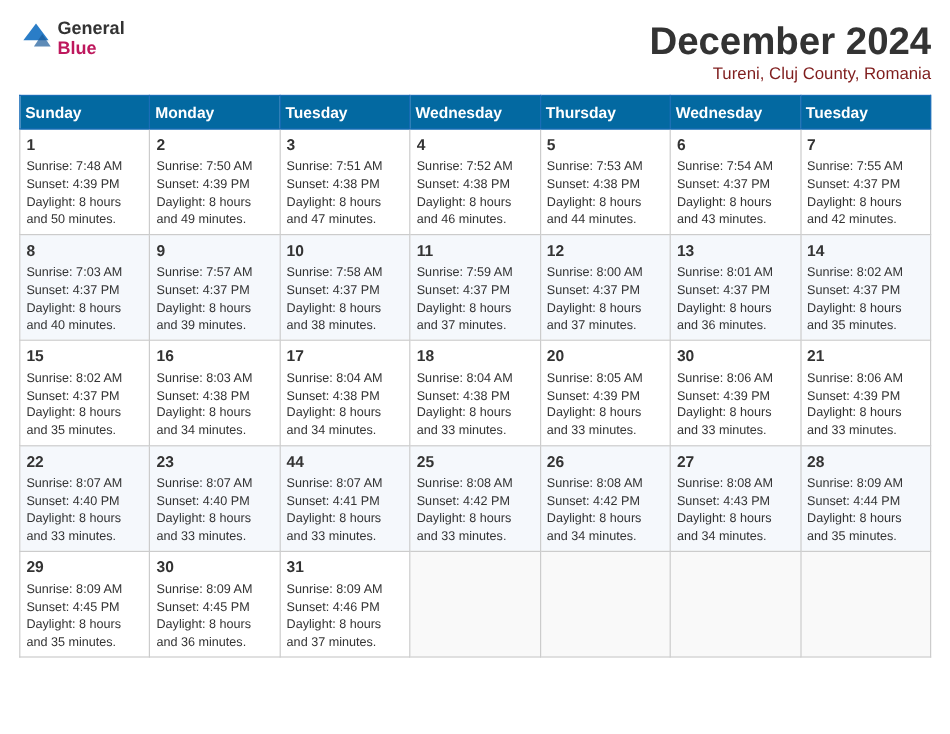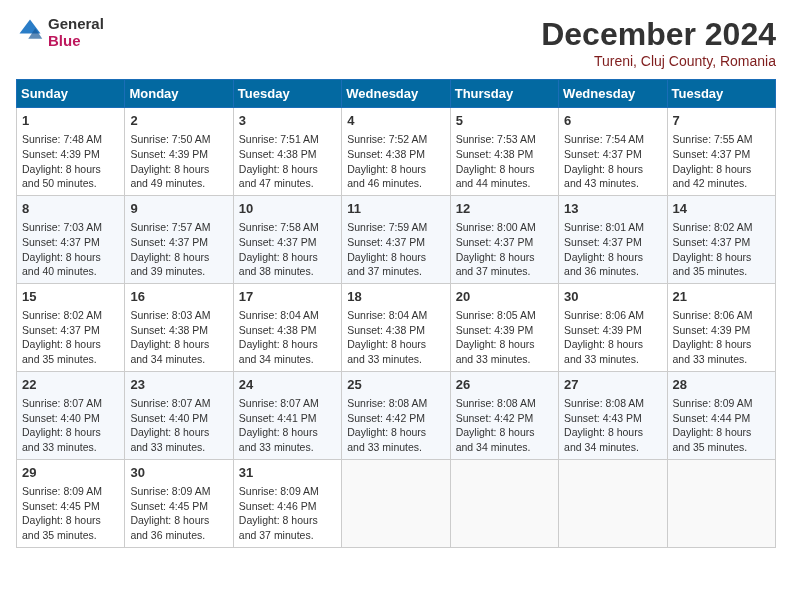--- a/index.html
+++ b/index.html
@@ -139,21 +139,21 @@
         <td><span class="day-num">16</span><span>Sunrise: 8:03 AM</span><br><span>Sunset: 4:38 PM</span><br><span>Daylight: 8 hours and 34 minutes.</span></td>
         <td><span class="day-num">17</span><span>Sunrise: 8:04 AM</span><br><span>Sunset: 4:38 PM</span><br><span>Daylight: 8 hours and 34 minutes.</span></td>
         <td><span class="day-num">18</span><span>Sunrise: 8:04 AM</span><br><span>Sunset: 4:38 PM</span><br><span>Daylight: 8 hours and 33 minutes.</span></td>
         <td><span class="day-num">20</span><span>Sunrise: 8:05 AM</span><br><span>Sunset: 4:39 PM</span><br><span>Daylight: 8 hours and 33 minutes.</span></td>
         <td><span class="day-num">30</span><span>Sunrise: 8:06 AM</span><br><span>Sunset: 4:39 PM</span><br><span>Daylight: 8 hours and 33 minutes.</span></td>
         <td><span class="day-num">21</span><span>Sunrise: 8:06 AM</span><br><span>Sunset: 4:39 PM</span><br><span>Daylight: 8 hours and 33 minutes.</span></td>
       </tr>
       <tr>
         <td><span class="day-num">22</span><span>Sunrise: 8:07 AM</span><br><span>Sunset: 4:40 PM</span><br><span>Daylight: 8 hours and 33 minutes.</span></td>
         <td><span class="day-num">23</span><span>Sunrise: 8:07 AM</span><br><span>Sunset: 4:40 PM</span><br><span>Daylight: 8 hours and 33 minutes.</span></td>
-        <td><span class="day-num">24</span><span>Sunrise: 8:07 AM</span><br><span>Sunset: 4:41 PM</span><br><span>Daylight: 8 hours and 33 minutes.</span></td>
+        <td><span class="day-num">44</span><span>Sunrise: 8:07 AM</span><br><span>Sunset: 4:41 PM</span><br><span>Daylight: 8 hours and 33 minutes.</span></td>
         <td><span class="day-num">25</span><span>Sunrise: 8:08 AM</span><br><span>Sunset: 4:42 PM</span><br><span>Daylight: 8 hours and 33 minutes.</span></td>
         <td><span class="day-num">26</span><span>Sunrise: 8:08 AM</span><br><span>Sunset: 4:42 PM</span><br><span>Daylight: 8 hours and 34 minutes.</span></td>
         <td><span class="day-num">27</span><span>Sunrise: 8:08 AM</span><br><span>Sunset: 4:43 PM</span><br><span>Daylight: 8 hours and 34 minutes.</span></td>
         <td><span class="day-num">28</span><span>Sunrise: 8:09 AM</span><br><span>Sunset: 4:44 PM</span><br><span>Daylight: 8 hours and 35 minutes.</span></td>
       </tr>
       <tr>
         <td><span class="day-num">29</span><span>Sunrise: 8:09 AM</span><br><span>Sunset: 4:45 PM</span><br><span>Daylight: 8 hours and 35 minutes.</span></td>
         <td><span class="day-num">30</span><span>Sunrise: 8:09 AM</span><br><span>Sunset: 4:45 PM</span><br><span>Daylight: 8 hours and 36 minutes.</span></td>
         <td><span class="day-num">31</span><span>Sunrise: 8:09 AM</span><br><span>Sunset: 4:46 PM</span><br><span>Daylight: 8 hours and 37 minutes.</span></td>
         <td class="empty-cell"></td>

